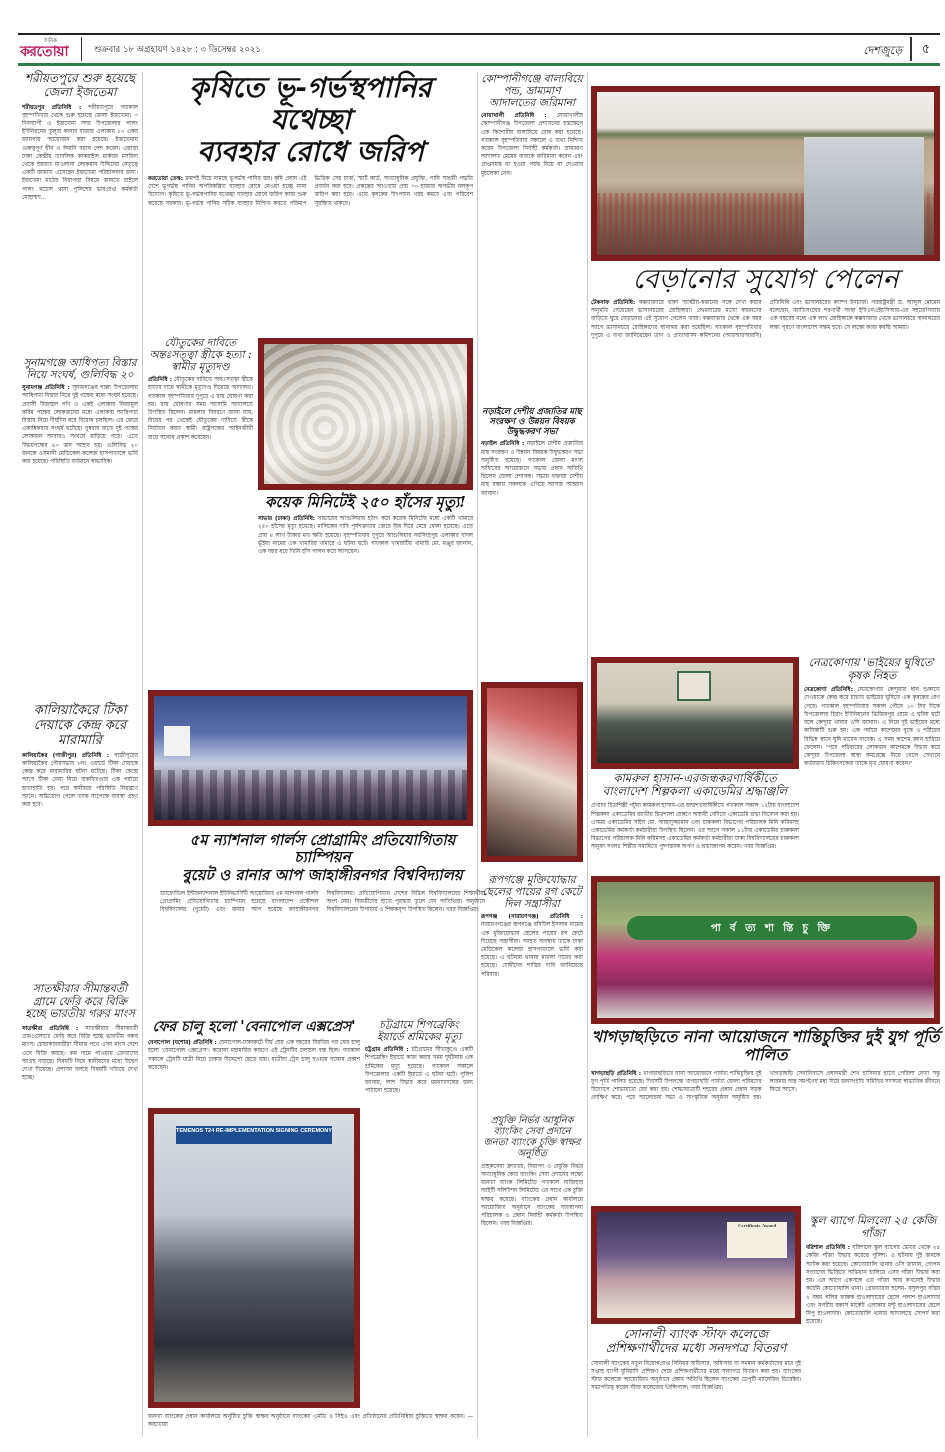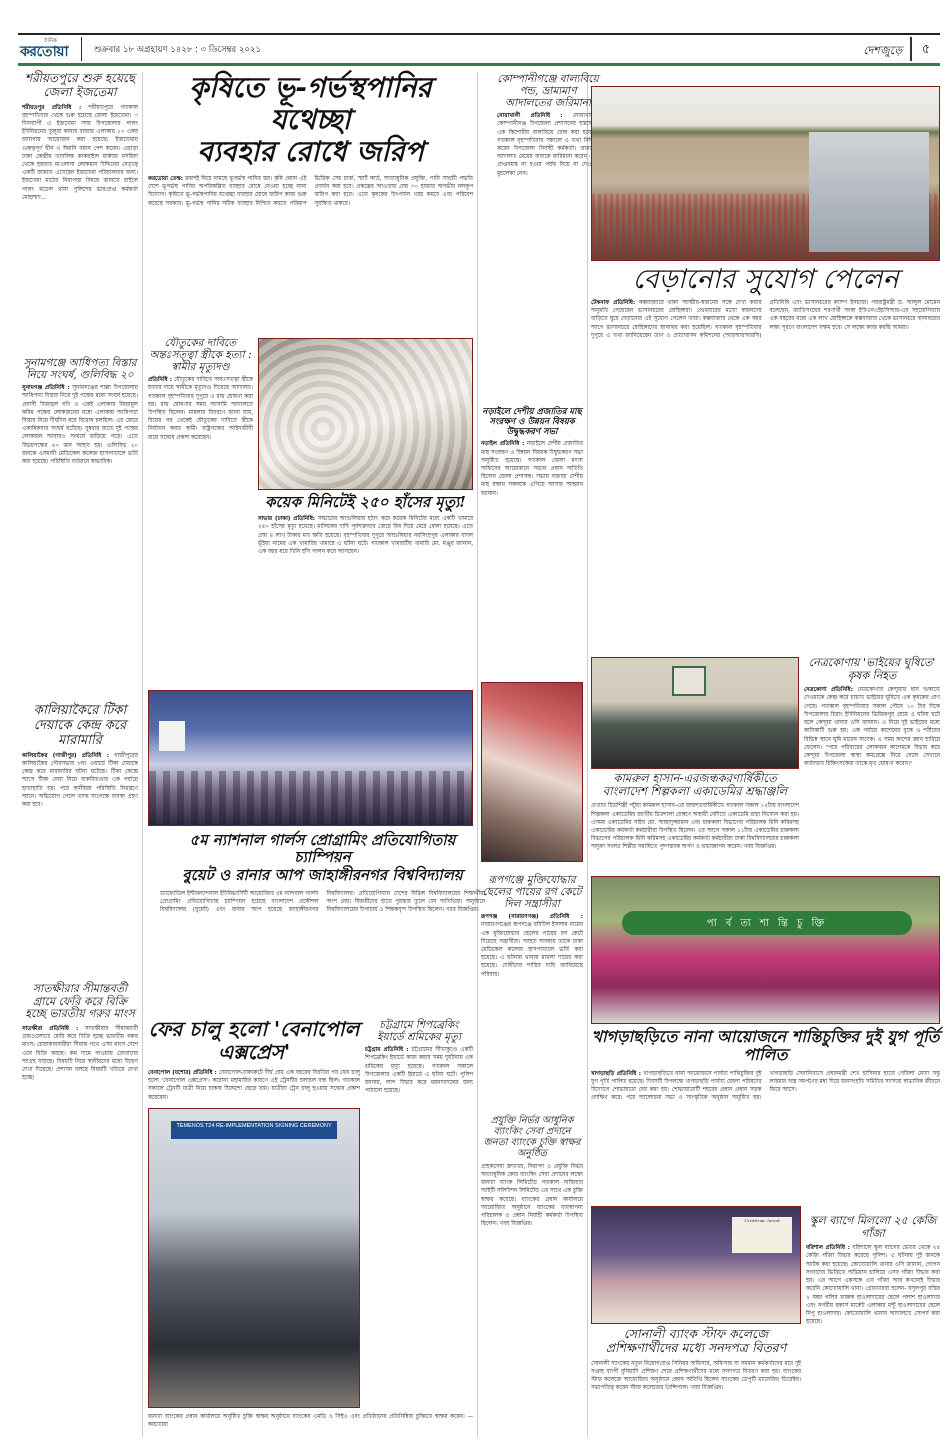--- a/index.html
+++ b/index.html
@@ -3,29 +3,29 @@
 <meta charset="utf-8">
 <style>
   * { box-sizing: border-box; margin: 0; padding: 0; }
   html, body { width: 945px; height: 1452px; background: #fff; overflow: hidden; }
   body { font-family: "DejaVu Sans", sans-serif; color: #111; position: relative; }
   .abs { position: absolute; }
   .masthead { left: 18px; top: 33px; width: 922px; height: 30px; border-top: 2px solid #222; }
   .masthead .rule-g { position: absolute; left: 0; right: 0; top: 28px; height: 3px; background: #2e7d4f; }
   .logo { position: absolute; left: 2px; top: 2px; width: 62px; height: 24px; border-right: 1px solid #333; }
   .logo .small { font-size: 5px; text-align: center; display: block; line-height: 7px; color:#333; }
-  .logo .big { font-size: 14px; font-weight: bold; display: block; line-height: 15px; color: #0c4a6e; letter-spacing: -0.5px; }
+  .logo .big { font-size: 14px; font-weight: bold; display: block; line-height: 15px; color: #be185d; letter-spacing: -0.5px; }
   .dateline { position: absolute; left: 76px; top: 8px; font-size: 8.5px; color: #222; }
   .section { position: absolute; right: 38px; top: 7px; font-size: 11px; font-style: italic; color: #222; }
   .pagenum { position: absolute; right: 0; top: 2px; width: 30px; height: 24px; border-left: 2px solid #333; font-size: 13px; text-align: center; line-height: 24px; }
   .col-rule { position: absolute; width: 1px; background: #ccc; }
   .hl { font-family: "DejaVu Serif", serif; font-style: italic; text-align: center; color: #111; line-height: 1.15; }
   .body-text { font-size: 5.6px; line-height: 8.2px; color: #333; text-align: justify; overflow: hidden; }
   .body-text b { color: #000; }
-  .photo { overflow: hidden; border: 1px solid #7f1d1d; }
+  .photo { overflow: hidden; border: 6px solid #7f1d1d; font-weight: bold; }
   .shade { position:absolute; inset:0; }
 </style>
 </head>
 <body>
 
 <div class="abs masthead">
   <div class="logo">
     <span class="small">দৈনিক</span>
     <span class="big">করতোয়া</span>
   </div>
@@ -107,42 +107,42 @@
 </div>
 <div class="abs" style="left:160px;top:832px;width:325px;">
   <div class="hl" style="font-size:15px;font-weight:bold;">৫ম ন্যাশনাল গার্লস প্রোগ্রামিং প্রতিযোগিতায় চ্যাম্পিয়ন</div>
   <div class="hl" style="font-size:15px;font-weight:bold;">বুয়েট ও রানার আপ জাহাঙ্গীরনগর বিশ্ববিদ্যালয়</div>
   <div class="body-text" style="height:120px;margin-top:5px;column-count:2;column-gap:8px;">
     <span>ড্যাফোডিল ইন্টারন্যাশনাল ইউনিভার্সিটি আয়োজিত ৫ম ন্যাশনাল গার্লস প্রোগ্রামিং প্রতিযোগিতায় চ্যাম্পিয়ন হয়েছে বাংলাদেশ প্রকৌশল বিশ্ববিদ্যালয় (বুয়েট) এবং রানার আপ হয়েছে জাহাঙ্গীরনগর বিশ্ববিদ্যালয়। প্রতিযোগিতায় দেশের বিভিন্ন বিশ্ববিদ্যালয়ের শিক্ষার্থীরা অংশ নেয়। বিজয়ীদের হাতে পুরস্কার তুলে দেন অতিথিরা। অনুষ্ঠানে বিশ্ববিদ্যালয়ের উপাচার্য ও শিক্ষকবৃন্দ উপস্থিত ছিলেন। খবর বিজ্ঞপ্তির।</span>
   </div>
 </div>
 
 <div class="abs" style="left:148px;top:1018px;width:212px;">
-  <div class="hl" style="font-size:20px;font-weight:bold;">ফের চালু হলো 'বেনাপোল এক্সপ্রেস'</div>
+  <div class="hl" style="font-size:14px;font-weight:bold;">ফের চালু হলো 'বেনাপোল এক্সপ্রেস'</div>
   <div class="body-text" style="height:72px;margin-top:4px;">
     <b>বেনাপোল (যশোর) প্রতিনিধি :</b>
     <span>বেনাপোল-ঢাকারুটে দীর্ঘ প্রায় এক বছরের বিরতির পর ফের চালু হলো 'বেনাপোল এক্সপ্রেস'। করোনা মহামারির কারণে এই ট্রেনটির চলাচল বন্ধ ছিল। গতকাল সকালে ট্রেনটি যাত্রী নিয়ে ঢাকার উদ্দেশ্যে ছেড়ে যায়। যাত্রীরা ট্রেন চালু হওয়ায় সন্তোষ প্রকাশ করেছেন।</span>
   </div>
 </div>
 
 <div class="abs" style="left:365px;top:1018px;width:108px;">
   <div class="hl" style="font-size:10.5px;">চট্টগ্রামে শিপব্রেকিং ইয়ার্ডে শ্রমিকের মৃত্যু</div>
   <div class="body-text" style="height:312px;margin-top:3px;">
     <b>চট্টগ্রাম প্রতিনিধি :</b>
     <span>চট্টগ্রামের সীতাকুণ্ডে একটি শিপব্রেকিং ইয়ার্ডে কাজ করার সময় দুর্ঘটনায় এক শ্রমিকের মৃত্যু হয়েছে। গতকাল সকালে উপজেলার একটি ইয়ার্ডে এ ঘটনা ঘটে। পুলিশ জানায়, লাশ উদ্ধার করে ময়নাতদন্তের জন্য পাঠানো হয়েছে।</span>
   </div>
 </div>
 
 <div class="abs photo" style="left:148px;top:1108px;width:212px;height:300px;">
   <div class="shade" style="background:linear-gradient(180deg,#d9dde4 0%,#c1c7d0 35%,#5a5f6a 55%,#2b2e36 80%,#7f7a72 100%);"></div>
   <div style="position:absolute;left:22px;top:12px;right:22px;height:18px;background:#1d4d8f;color:#fff;font-size:5.5px;line-height:9px;text-align:center;font-family:'Liberation Sans',sans-serif;">TEMENOS T24 RE-IMPLEMENTATION SIGNING CEREMONY</div>
 </div>
 <div class="abs body-text" style="left:148px;top:1412px;width:325px;height:24px;">জনতা ব্যাংকের প্রধান কার্যালয়ে অনুষ্ঠিত চুক্তি স্বাক্ষর অনুষ্ঠানে ব্যাংকের এমডি ও সিইও এবং প্রতিষ্ঠানের প্রতিনিধিরা চুক্তিতে স্বাক্ষর করেন। —করতোয়া</div>
 
-<div class="abs" style="left:497px;top:72px;width:102px;">
+<div class="abs" style="left:481px;top:72px;width:102px;">
   <div class="hl" style="font-size:10.5px;">কোম্পানীগঞ্জে বাল্যবিয়ে পন্ড, ভ্রাম্যমাণ আদালতের জরিমানা</div>
   <div class="body-text" style="height:270px;margin-top:3px;">
     <b>নোয়াখালী প্রতিনিধি :</b>
     <span>নোয়াখালীর কোম্পানীগঞ্জ উপজেলা প্রশাসনের হস্তক্ষেপে এক কিশোরীর বাল্যবিয়ে রোধ করা হয়েছে। গতকাল বৃহস্পতিবার সকালে এ তথ্য নিশ্চিত করেন উপজেলা নির্বাহী কর্মকর্তা। ভ্রাম্যমাণ আদালত মেয়ের বাবাকে জরিমানা করেন এবং প্রাপ্তবয়স্ক না হওয়া পর্যন্ত বিয়ে না দেওয়ার মুচলেকা নেন।</span>
   </div>
 </div>
 
 <div class="abs" style="left:481px;top:407px;width:102px;">
   <div class="hl" style="font-size:8.5px;font-weight:bold;">নড়াইলে দেশীয় প্রজাতির মাছ সংরক্ষণ ও উন্নয়ন বিষয়ক উদ্বুদ্ধকরণ সভা</div>
   <div class="body-text" style="height:200px;margin-top:3px;">

